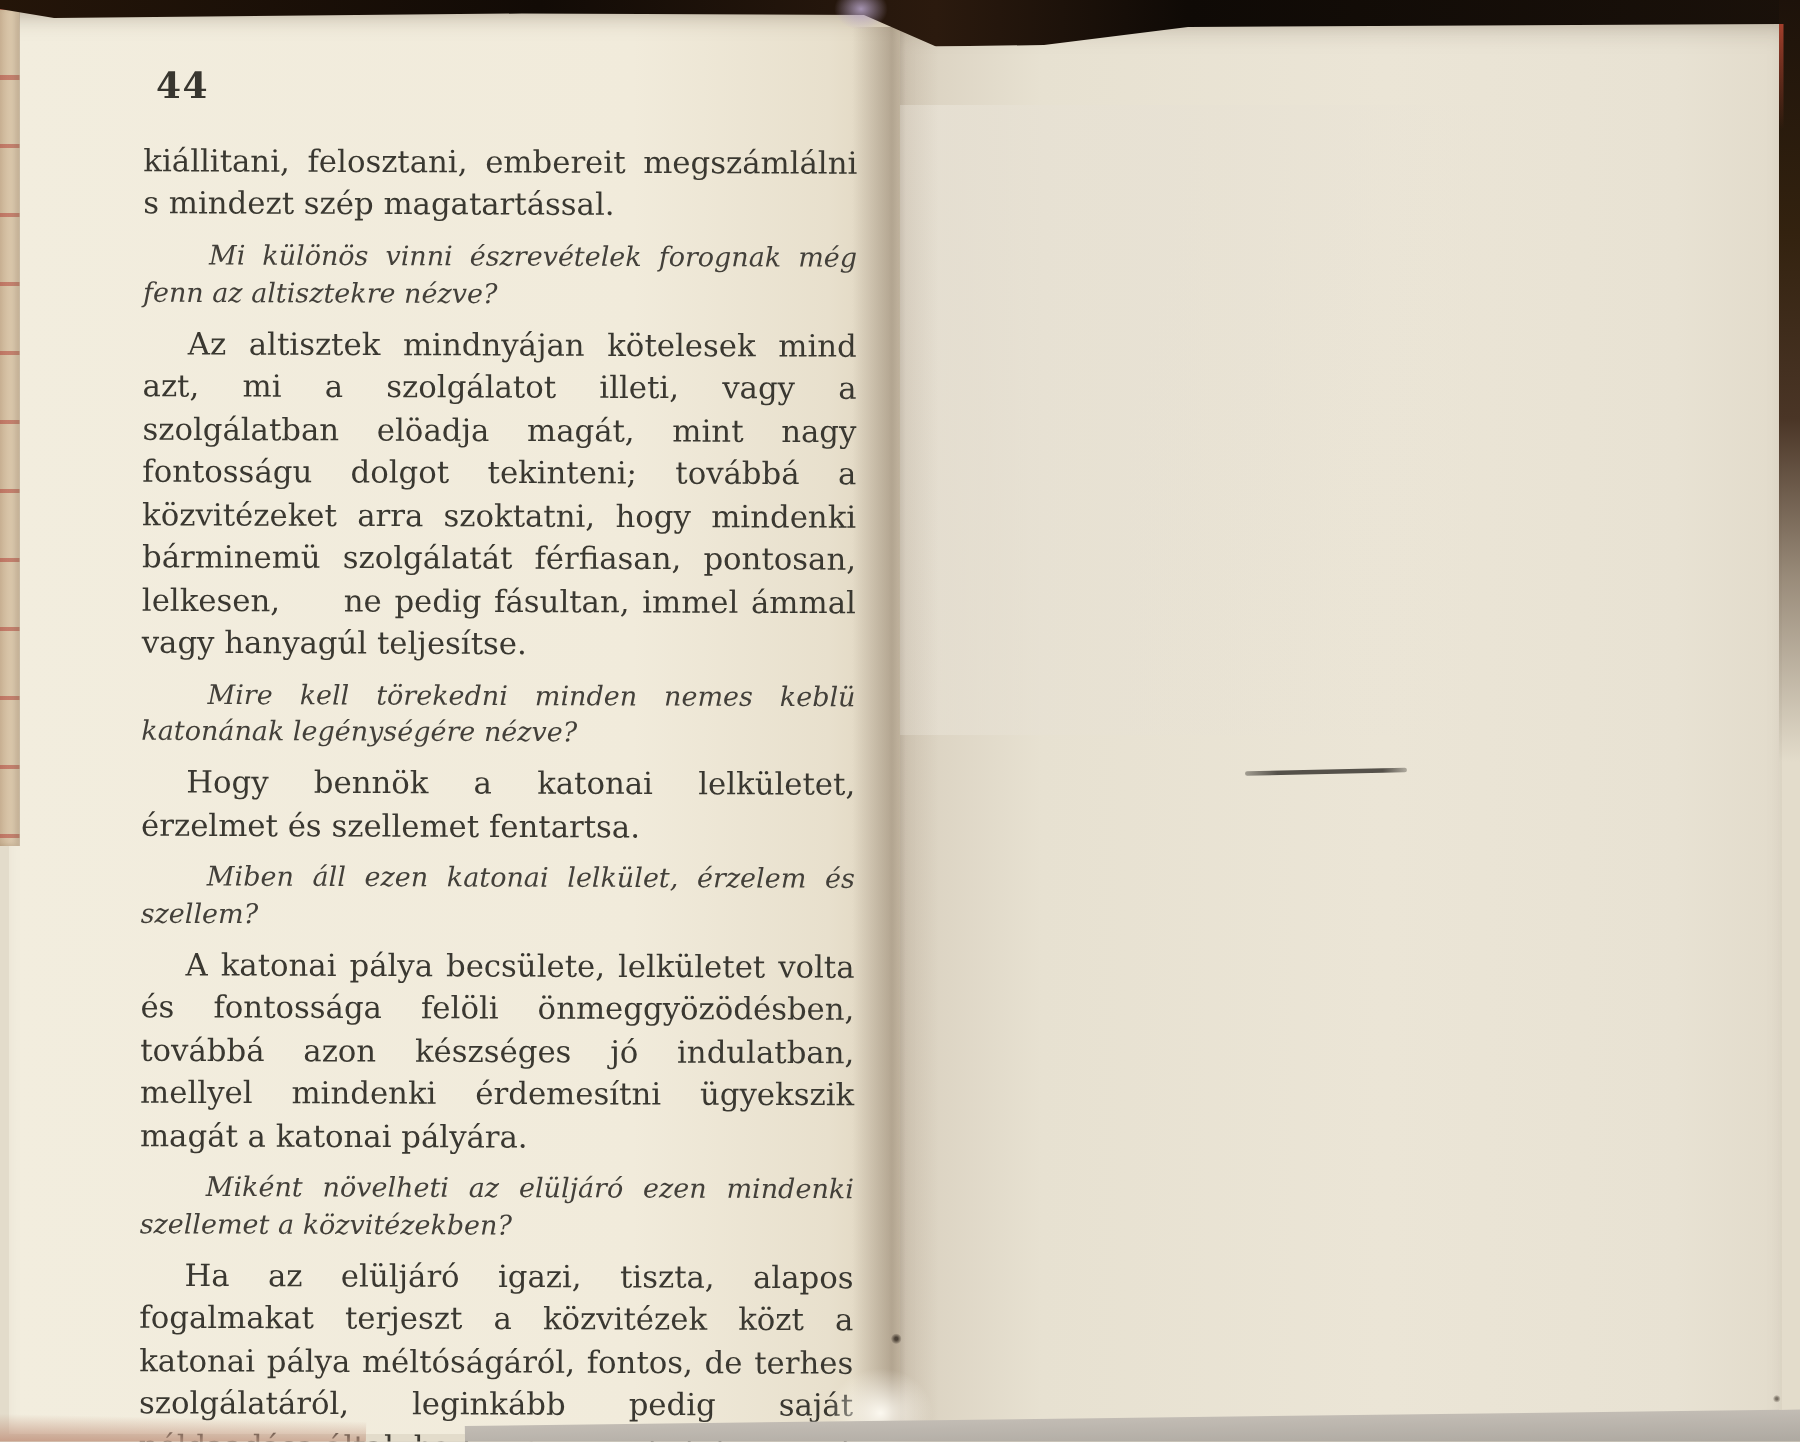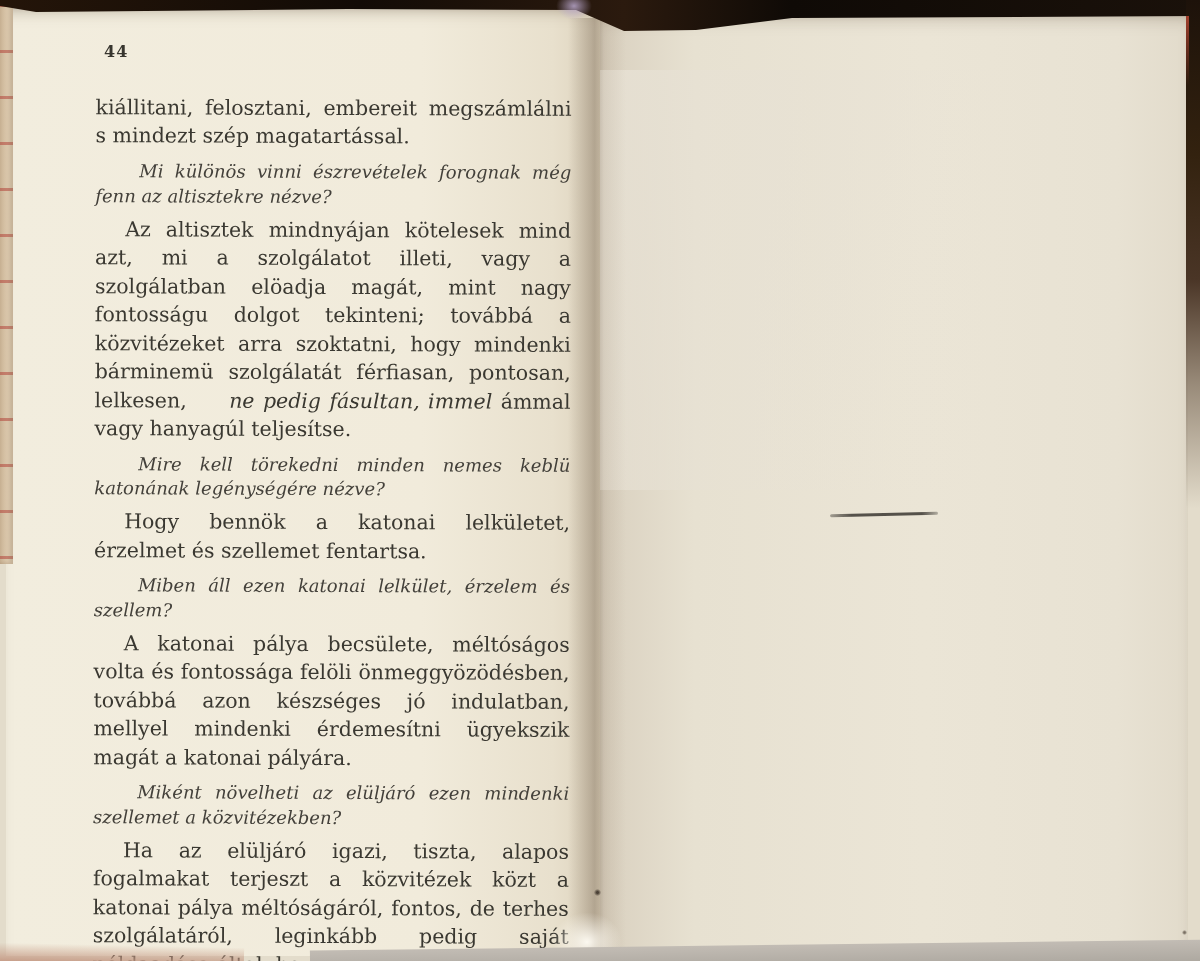--- a/index.html
+++ b/index.html
@@ -68,39 +68,39 @@
   }
   .stitch-dot{
     position:absolute;width:7px;height:7px;border-radius:50%;z-index:4;
     background:radial-gradient(circle,#4b4136 20%,rgba(75,65,54,0) 75%);
   }
   .dot-a{left:594px;top:889px;}
   .dot-b{left:1182px;top:930px;width:5px;height:5px;opacity:.7;}
 
   
   .pagenum{
-    position:absolute;z-index:2;font-weight:bold;font-size:16px;color:#38362f;letter-spacing:1px;
+    position:absolute;z-index:2;font-weight:bold;font-size:24px;color:#38362f;letter-spacing:1px;
   }
   .num-left{left:98px;top:36px;}
 
   .text-col{position:absolute;z-index:2;text-align:justify;}
   .col-left{
     left:88px;top:86px;width:476px;
     font-size:20.5px;line-height:1.39;color:#3a3831;
     transform:rotate(0.2deg);
   }
   .text-col p{margin:0;}
   .text-col p.body{text-indent:30px;margin:2px 0;}
   .text-col p.body.noindent{text-indent:0;}
   .text-col p.question{
     font-style:italic;font-size:18px;line-height:1.38;
     margin:9px 0 6px;text-indent:44px;
   }
   .col-left p.question{color:#43403a;}
-  span.it{font-style:italic;margin-left:34px;}
+  span.it{margin-left:34px;}
 
   .fade-overlay{
     position:absolute;left:600px;top:70px;width:560px;height:420px;z-index:3;pointer-events:none;
     background:linear-gradient(103deg,rgba(231,225,212,.88) 0%,rgba(231,225,212,.55) 28%,rgba(233,227,214,.18) 55%,rgba(233,227,214,0) 75%);
   }
   .divider-rule{
     position:absolute;left:830px;top:513px;width:108px;height:3px;z-index:2;
     background:linear-gradient(to right,rgba(90,86,78,.5),#55514a 20%,#55514a 85%,rgba(90,86,78,.4));
     border-radius:2px;transform:rotate(-1.3deg);
   }
@@ -112,21 +112,21 @@
 
   <div class="page page-left">
     <div class="pagenum num-left">44</div>
     <div class="text-col col-left">
         <p class="body noindent"><span>kiállitani, felosztani, embereit megszámlálni s mindezt szép magatartással.</span></p>
         <p class="question"><span>Mi különös vinni észrevételek forognak még fenn az altisztekre nézve?</span></p>
         <p class="body"><span>Az altisztek mindnyájan kötelesek mind azt, mi a szolgálatot illeti, vagy a szolgálatban elöadja magát, mint nagy fontosságu dolgot tekinteni; továbbá a közvitézeket arra szoktatni, hogy mindenki bárminemü szolgálatát férfiasan, pontosan, lelkesen, </span><span class="it">ne pedig fásultan, immel</span><span> ámmal vagy hanyagúl teljesítse.</span></p>
         <p class="question"><span>Mire kell törekedni minden nemes keblü katonának legénységére nézve?</span></p>
         <p class="body"><span>Hogy bennök a katonai lelkületet, érzelmet és szellemet fentartsa.</span></p>
         <p class="question"><span>Miben áll ezen katonai lelkület, érzelem és szellem?</span></p>
-        <p class="body"><span>A katonai pálya becsülete, méltóságos volta és fontossága felöli önmeggyözödésben, továbbá azon készséges jó indulatban, mellyel mindenki érdemesítni ügyekszik magát a katonai pályára.</span></p>
+        <p class="body"><span>A katonai pálya becsülete, lelkületet volta és fontossága felöli önmeggyözödésben, továbbá azon készséges jó indulatban, mellyel mindenki érdemesítni ügyekszik magát a katonai pályára.</span></p>
         <p class="question"><span>Miként növelheti az elüljáró ezen mindenki szellemet a közvitézekben?</span></p>
         <p class="body"><span>Ha az elüljáró igazi, tiszta, alapos fogalmakat terjeszt a közvitézek közt a katonai pálya méltóságáról, fontos, de terhes szolgálatáról, leginkább pedig saját példaadása által, ha t. i. a maga kötelességeit mindenkor mint becsületszeretö ember fogja végbe vinni.</span></p>
       </div>
   </div>
 
   <div class="page page-right">
     
     
   </div>
 

